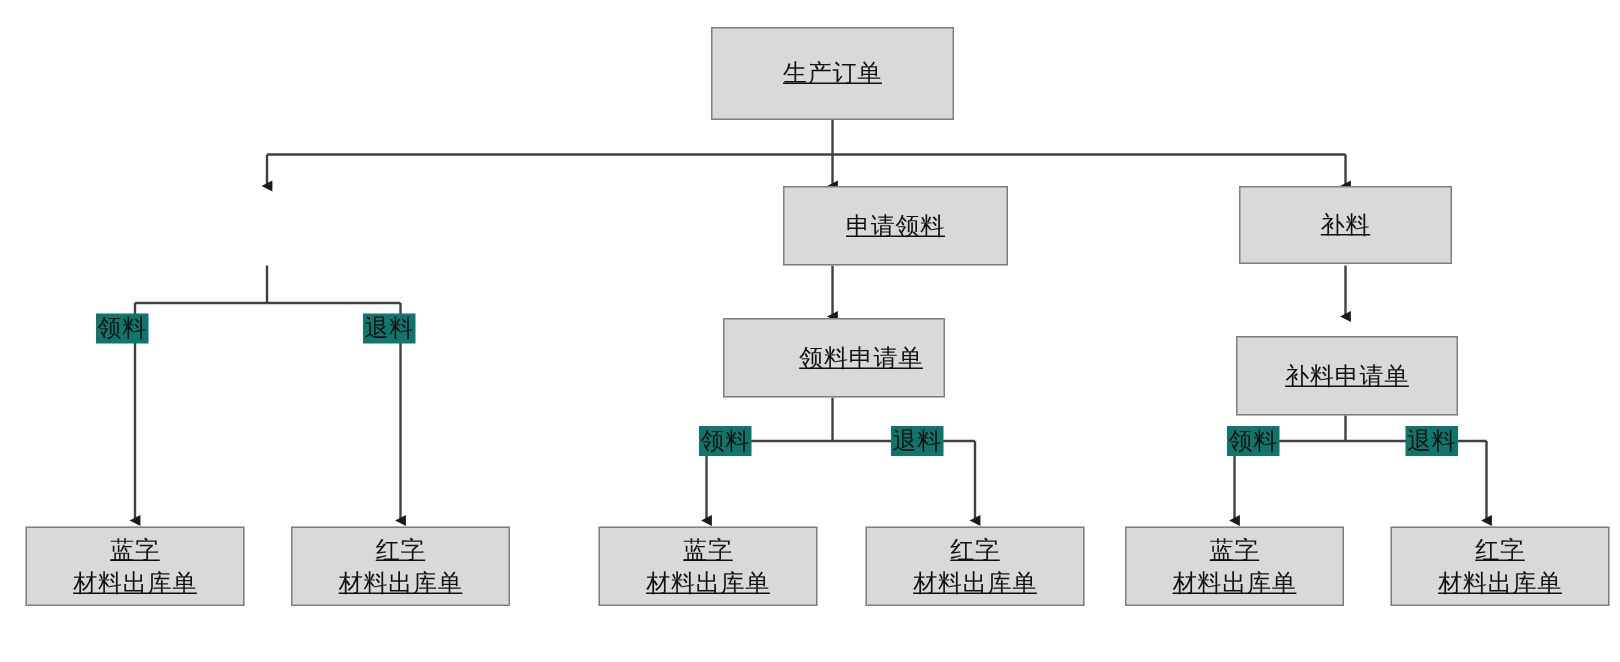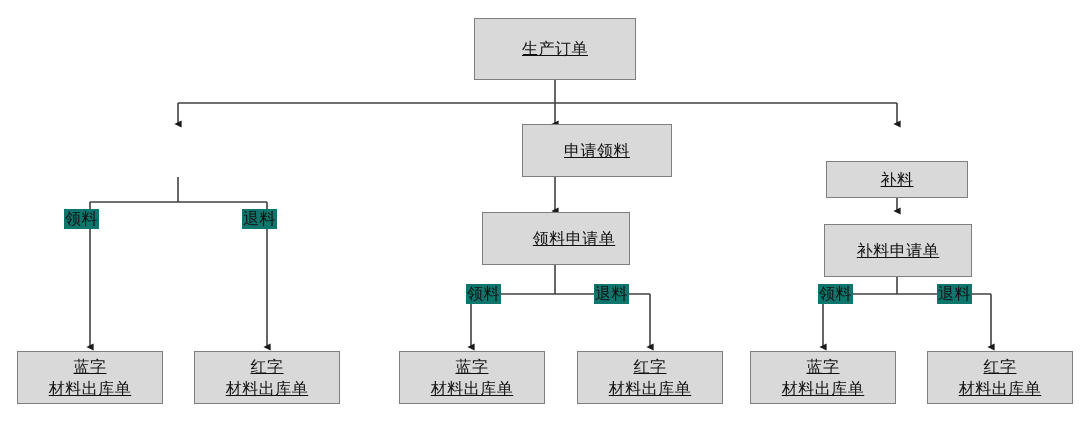--- a/index.html
+++ b/index.html
@@ -104,21 +104,21 @@
       <path d="M823,294 L823,347" marker-end="url(#arrowhead)"></path>
       <path d="M991,294 L991,347" marker-end="url(#arrowhead)"></path>
     </g>
   </svg>
 
   <div class="node" style="left:474px; top:18px; width:162px; height:62px;">生产订单</div>
 
 
   <div class="node" style="left:485px; top:124px; width:150px; height:53px;margin-left:37px;">申请领料</div>
 
-  <div class="node" style="left:826px; top:124px; width:142px; height:37px;margin-top:37px;">补料</div>
+  <div class="node" style="left:826px; top:124px; width:142px; height:52px;">补料</div>
 
   <div class="node" style="left:482px; top:212px; width:148px; height:53px;padding-left:36px;">领料申请单</div>
 
   <div class="node" style="left:824px; top:212px; width:148px; height:53px;margin-top:12px;">补料申请单</div>
 
   <div class="node" style="left:17px; top:351px; width:146px; height:53px;">蓝字
 材料出库单</div>
 
   <div class="node" style="left:194px; top:351px; width:146px; height:53px;">红字
 材料出库单</div>

